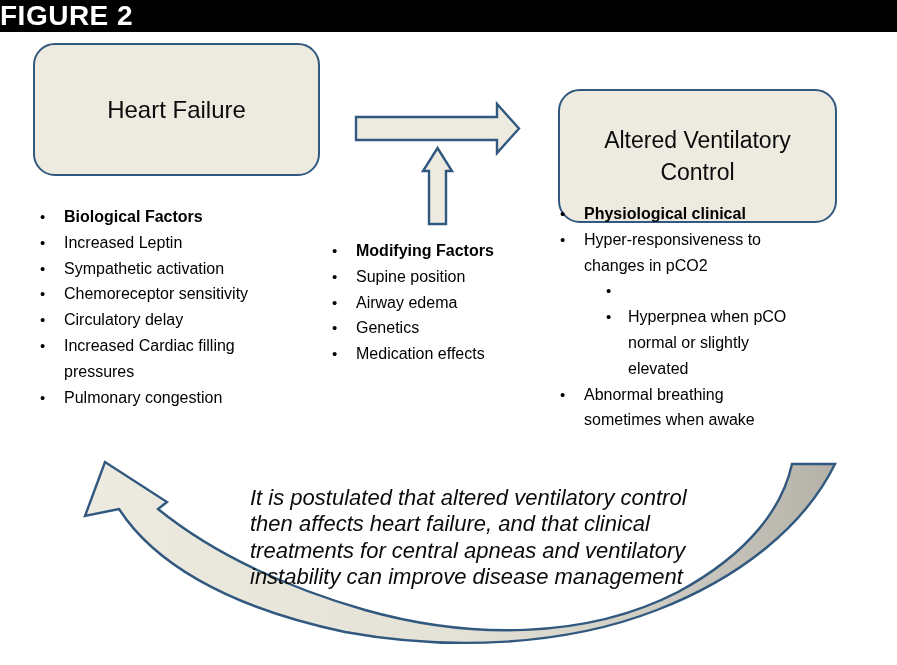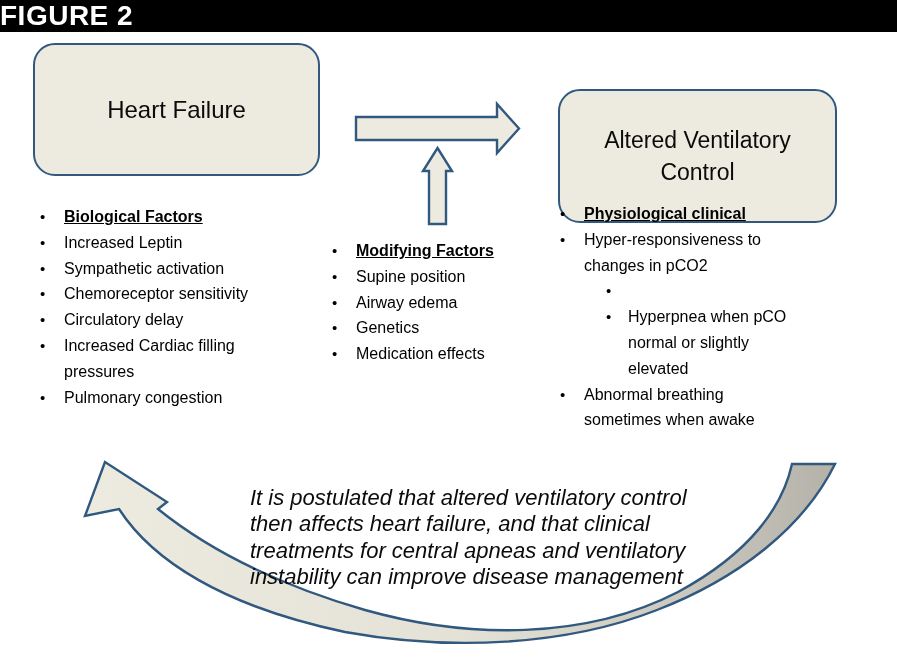--- a/index.html
+++ b/index.html
@@ -57,21 +57,20 @@
   .row { display: flex; }
   .row.sub { padding-left: 46px; }
   .bullet {
     flex: 0 0 24px;
     font-size: 15px;
   }
   .row.sub .bullet { flex: 0 0 22px; }
   .txt { white-space: pre-line; }
   .row.head .txt {
     font-weight: 700;
-    text-decoration: underline;
   }
   .caption {
     position: absolute;
     left: 250px; top: 485px;
     width: 440px;
     font-style: italic;
     font-size: 22px;
     line-height: 26.3px;
     white-space: pre-line;
     color: #0b0b0b;

